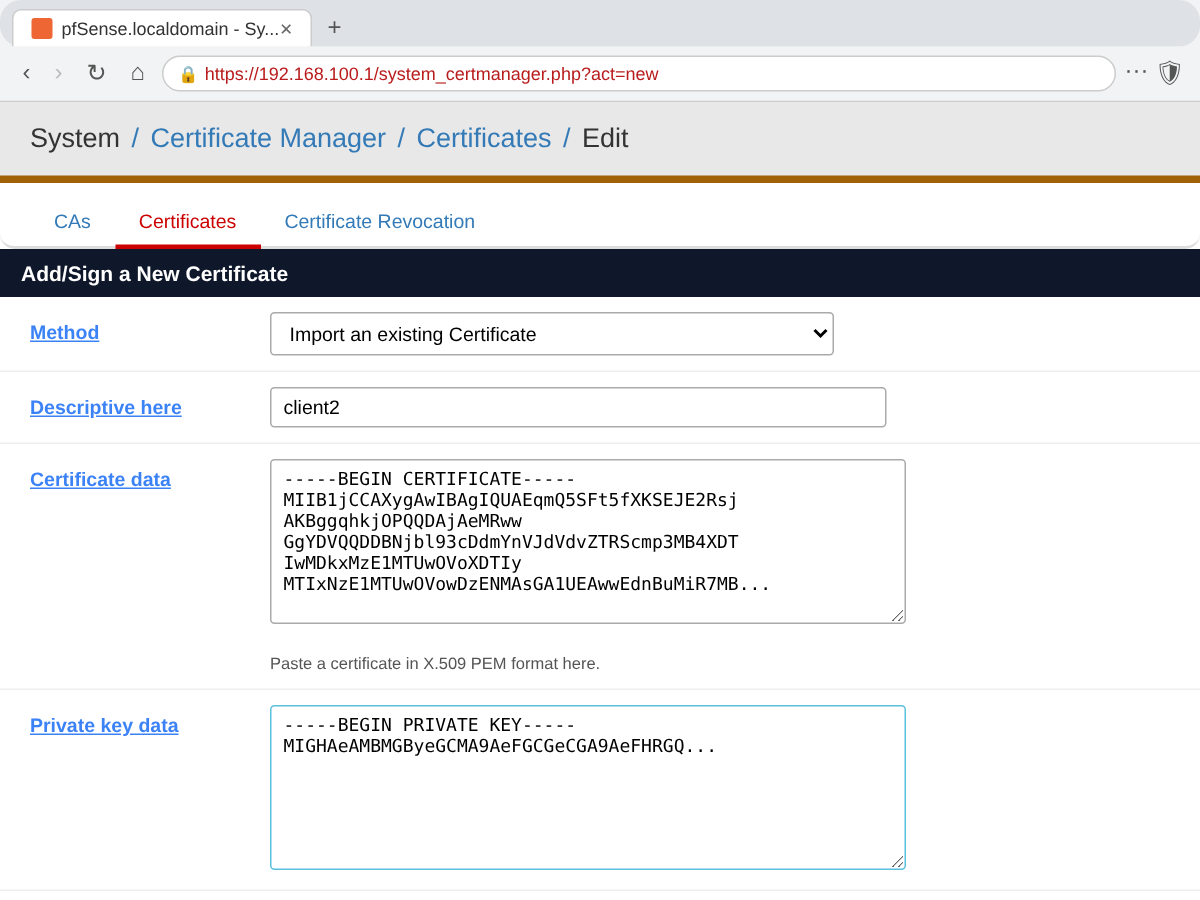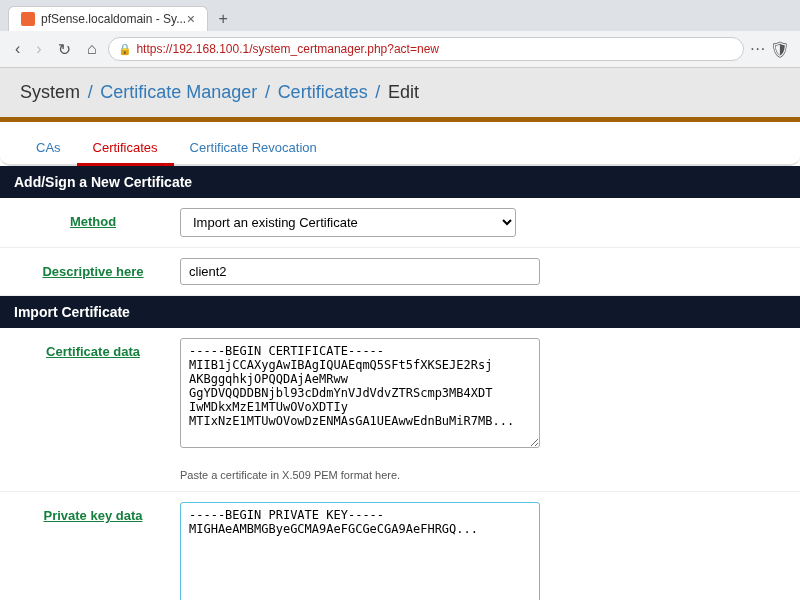--- a/index.html
+++ b/index.html
@@ -1,20 +1,20 @@
 <!DOCTYPE html>
 <html><head>
   <meta charset="utf-8">
   <style>
     * { box-sizing: border-box; margin: 0; padding: 0; }
     body { font-family: Arial, sans-serif; font-size: 13px; background: #fff; width: 800px; height: 600px; overflow: hidden; }
 
     
     .browser-chrome { background: #f1f3f4; border-bottom: 1px solid #ccc; }
-    .tab-bar { display: flex; align-items: center; padding: 6px 8px 0; background: #dee1e6; }
+    .tab-bar { display: flex; align-items: center; padding: 6px 8px 0; background: #dee1e6; border-radius: 14px; }
     .tab { display: flex; align-items: center; background: #fff; border-radius: 6px 6px 0 0; padding: 5px 12px; font-size: 12px; color: #333; min-width: 180px; border: 1px solid #ccc; border-bottom: none; }
     .tab-favicon { width: 14px; height: 14px; background: #e63; border-radius: 2px; margin-right: 6px; display: inline-block; }
     .tab-close { margin-left: auto; color: #666; font-size: 11px; cursor: pointer; }
     .new-tab-btn { margin-left: 4px; font-size: 16px; color: #555; cursor: pointer; padding: 2px 6px; }
 
     .nav-bar { display: flex; align-items: center; padding: 6px 10px; background: #f1f3f4; gap: 6px; }
     .nav-btn { background: none; border: none; font-size: 16px; color: #555; cursor: pointer; padding: 2px 5px; border-radius: 3px; }
     .nav-btn:disabled { color: #bbb; }
     .address-bar { flex: 1; display: flex; align-items: center; background: #fff; border: 1px solid #ccc; border-radius: 20px; padding: 4px 10px; font-size: 12px; color: #333; }
     .lock-icon { color: #f90; margin-right: 4px; font-size: 11px; }
@@ -34,25 +34,25 @@
     .page-tabs { display: flex; padding: 10px 20px 0; border-bottom: 2px solid #ddd; gap: 0; border-radius: 10px; }
     .page-tab { padding: 8px 16px; font-size: 13px; color: #337ab7; cursor: pointer; text-decoration: none; border-bottom: 3px solid transparent; margin-bottom: -2px; }
     .page-tab.active { color: #c00; border-bottom: 3px solid #c00; }
 
     
     .section-header { background: #0f172a; color: #fff; padding: 8px 14px; font-size: 14px; font-weight: bold; margin: 0; }
 
     
     .form-container { padding: 0; }
     .form-row { display: flex; align-items: flex-start; padding: 10px 20px; border-bottom: 1px solid #eee; }
-    .form-label { min-width: 160px; font-weight: bold; text-decoration: underline; text-align: center; padding-right: 14px; padding-top: 6px; font-size: 13px; color: #15803d; }
+    .form-label { min-width: 160px; font-weight: bold; text-decoration: underline; text-align: left; padding-right: 14px; padding-top: 6px; font-size: 13px; color: #3b82f6; }
     .form-control { flex: 1; }
-    .form-select { width: 336px; padding: 5px 8px; border: 1px solid #aaa; font-size: 13px; border-radius: 3px; background: #fff; }
-    .form-input { width: 360px; padding: 5px 8px; border: 1px solid #aaa; font-size: 13px; border-radius: 3px; }
-    .form-textarea { width: 360px; height: 110px; padding: 5px 8px; border: 1px solid #aaa; font-size: 12px; border-radius: 3px; font-family: monospace; resize: vertical; }
+    .form-select { width: 376px; padding: 5px 8px; border: 1px solid #aaa; font-size: 13px; border-radius: 3px; background: #fff; }
+    .form-input { width: 411px; padding: 5px 8px; border: 1px solid #aaa; font-size: 13px; border-radius: 3px; }
+    .form-textarea { width: 424px; height: 110px; padding: 5px 8px; border: 1px solid #aaa; font-size: 12px; border-radius: 3px; font-family: monospace; resize: vertical; }
     .form-textarea.private-key { border-color: #5bc0de; }
     .hint-text { font-size: 11px; color: #555; margin-top: 18px; }
 
     .import-section { margin-top: 0; }
   </style>
 </head>
 <body>
 
 <div class="browser-chrome">
   <div class="tab-bar">
@@ -113,21 +113,20 @@
 
     <div class="form-row">
       <div class="form-label">Descriptive here</div>
       <div class="form-control">
         <input class="form-input" type="text" value="client2" style="">
       </div>
     </div>
   </div>
 
   <div class="import-section">
-    <div class="section-header">Import Certificate</div>
 
     <div class="form-row">
       <div class="form-label">Certificate data</div>
       <div class="form-control">
         <textarea class="form-textarea" style="">-----BEGIN CERTIFICATE-----
 MIIB1jCCAXygAwIBAgIQUAEqmQ5SFt5fXKSEJE2Rsj
 AKBggqhkjOPQQDAjAeMRww
 GgYDVQQDDBNjbl93cDdmYnVJdVdvZTRScmp3MB4XDT
 IwMDkxMzE1MTUwOVoXDTIy
 MTIxNzE1MTUwOVowDzENMAsGA1UEAwwEdnBuMiR7MB...</textarea>

